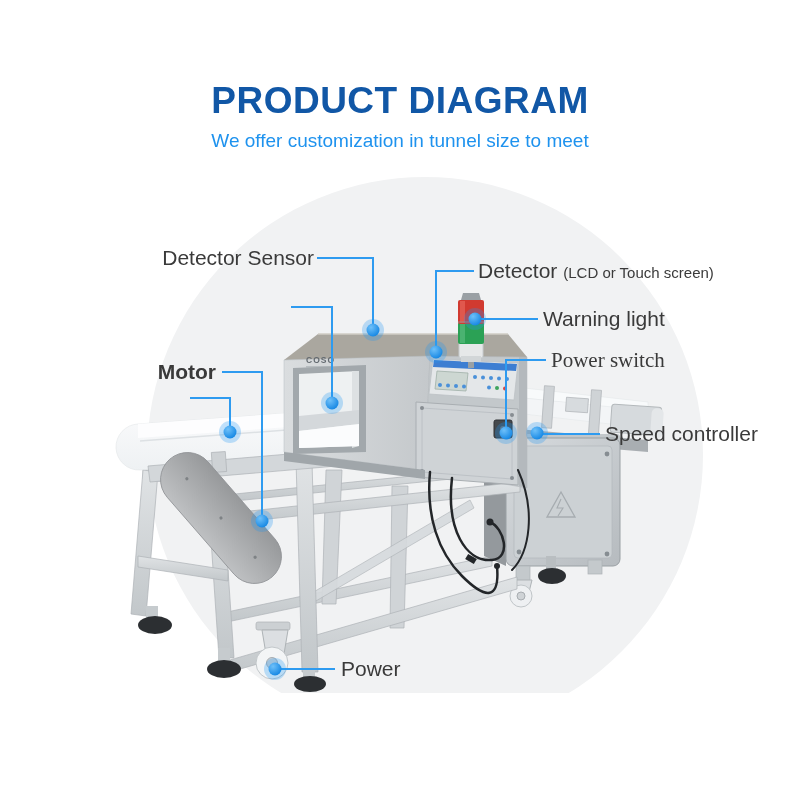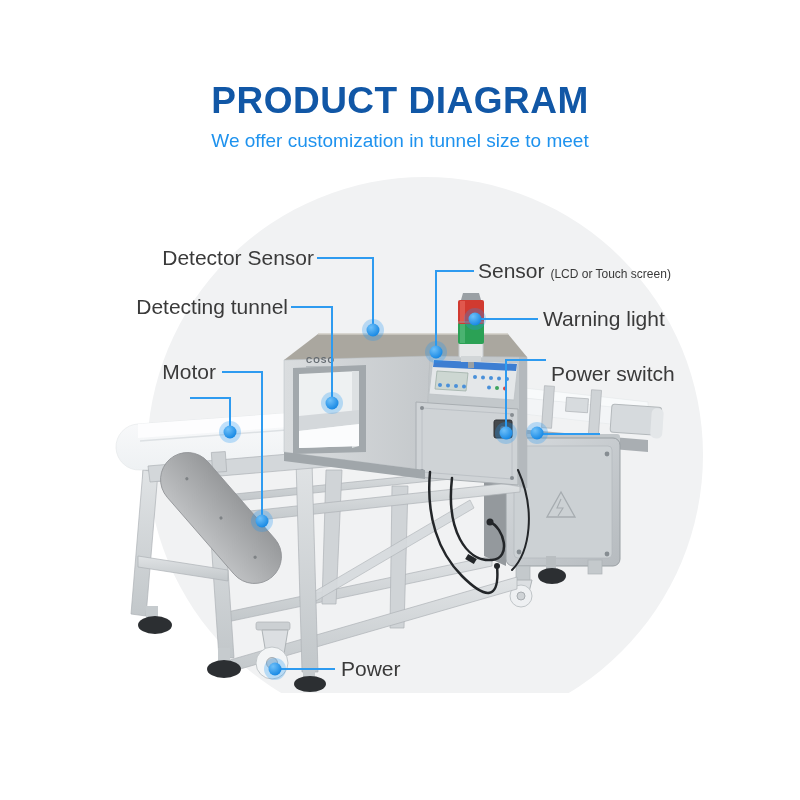--- a/index.html
+++ b/index.html
@@ -20,21 +20,21 @@
     color:#1e92ee; margin:0;
   }
   
   .layer { position:absolute; left:0; top:0; width:800px; height:800px; }
   
   .label {
     position:absolute; color:#3a3a3a; font-size:21px; line-height:26px;
     white-space:nowrap;
   }
   .label.r { text-align:center; }
-  .label .sub { font-size:12px; }
+  .label .sub { font-size:15px; }
   
   .co-line { fill:none; stroke:#2e9bf0; stroke-width:2; }
   .co-halo { fill:#2196f3; opacity:0.28; }
   .co-core { fill:url(#dotGrad); }
   
   .steel { stroke:#adb2b6; stroke-width:0.7; }
 </style>
 </head>
 <body>
 
@@ -283,20 +283,20 @@
         <circle class="co-core" cx="506" cy="433" r="6.5"></circle>
     </g>
     <g>
       <polyline class="co-line" points="600,434 543,434"></polyline>
       <circle class="co-halo" cx="537" cy="433" r="11"></circle>
         <circle class="co-core" cx="537" cy="433" r="6.5"></circle>
     </g>
   </svg>
 
   <div class="label r" style="right:486px; top:245px;">Detector Sensor</div>
-  <div class="label r" style="right:512px; top:294px;">Detecting tunnel</div>
-  <div class="label r" style="right:584px; top:359px;">Motor</div>
+  <div class="label r" style="right:584px; top:359px;font-weight:bold;">Motor</div>
   <div class="label" style="left:341px; top:656px;">Power</div>
-  <div class="label" style="left:478px; top:258px;"><span>Sensor</span> <span class="sub">(LCD or Touch screen)</span></div>
+  <div class="label" style="left:478px; top:258px;"><span>Detector</span> <span class="sub">(LCD or Touch screen)</span></div>
   <div class="label" style="left:543px; top:306px;">Warning light</div>
-  <div class="label" style="left:551px; top:361px;">Power switch</div>
+  <div class="label" style="left:551px; top:347px;font-family:Liberation Serif, serif;">Power switch</div>
+  <div class="label" style="left:605px; top:421px;">Speed controller</div>
 
 </div>
 
 </body></html>

